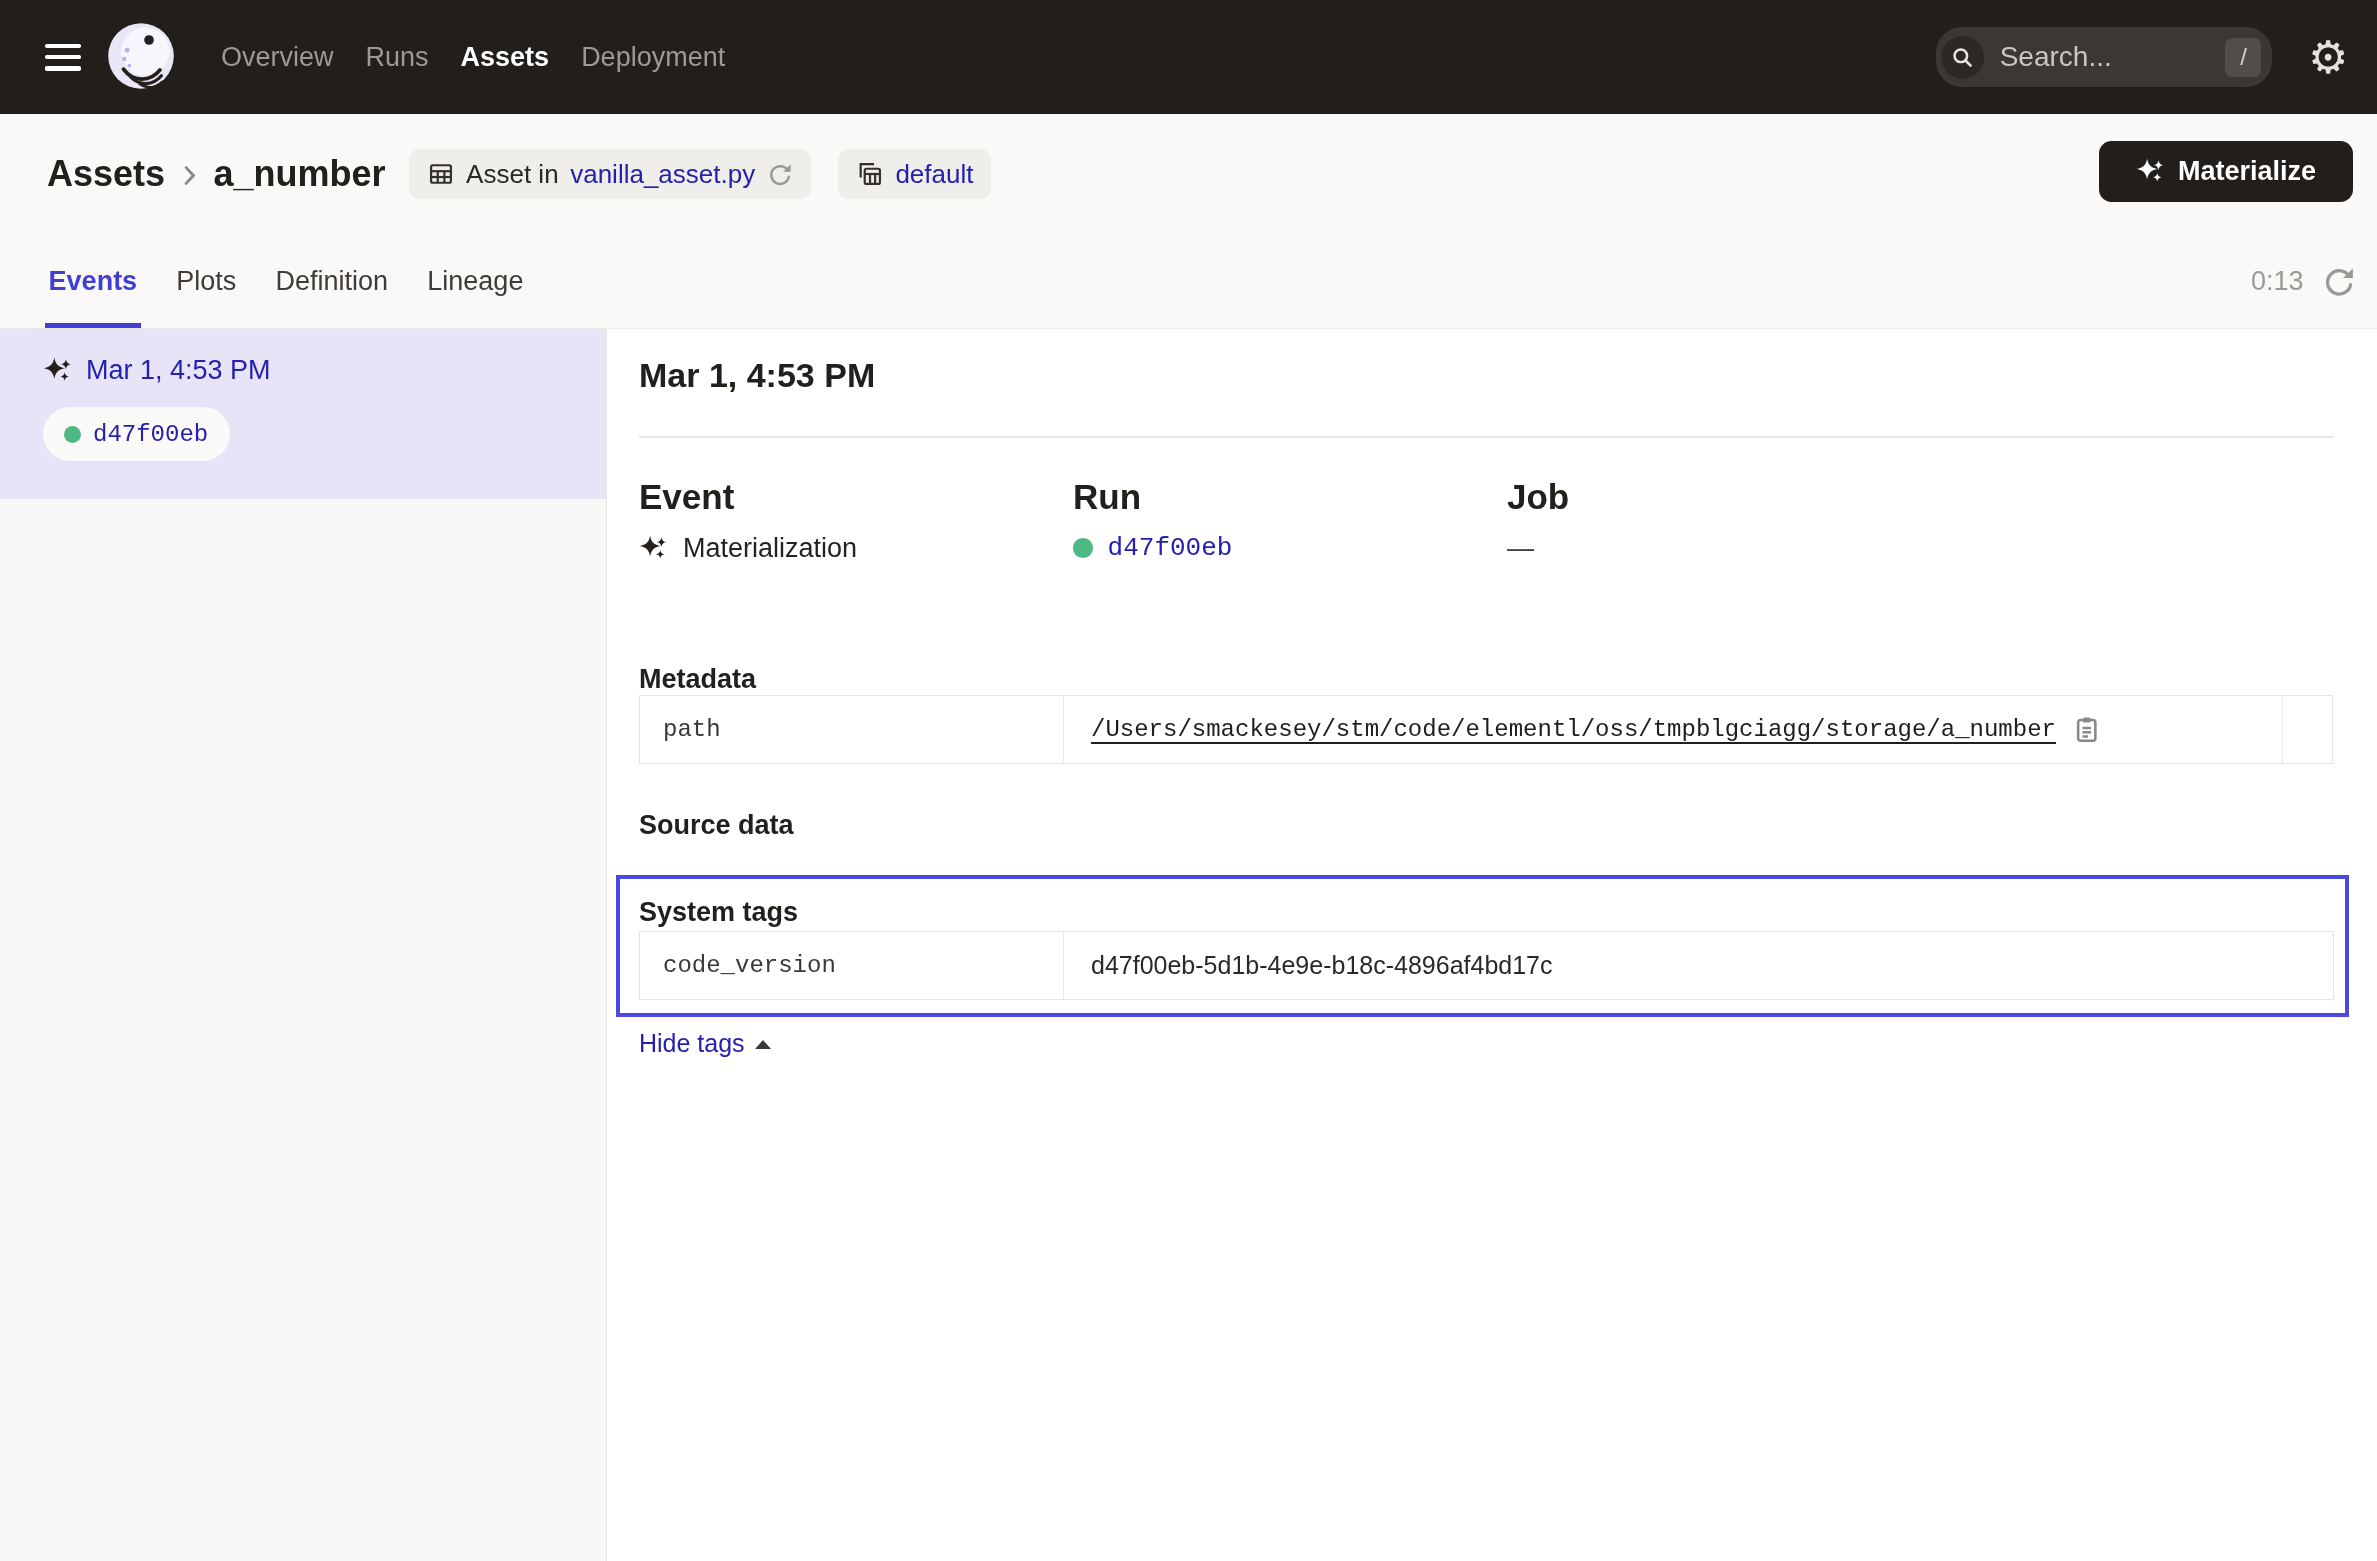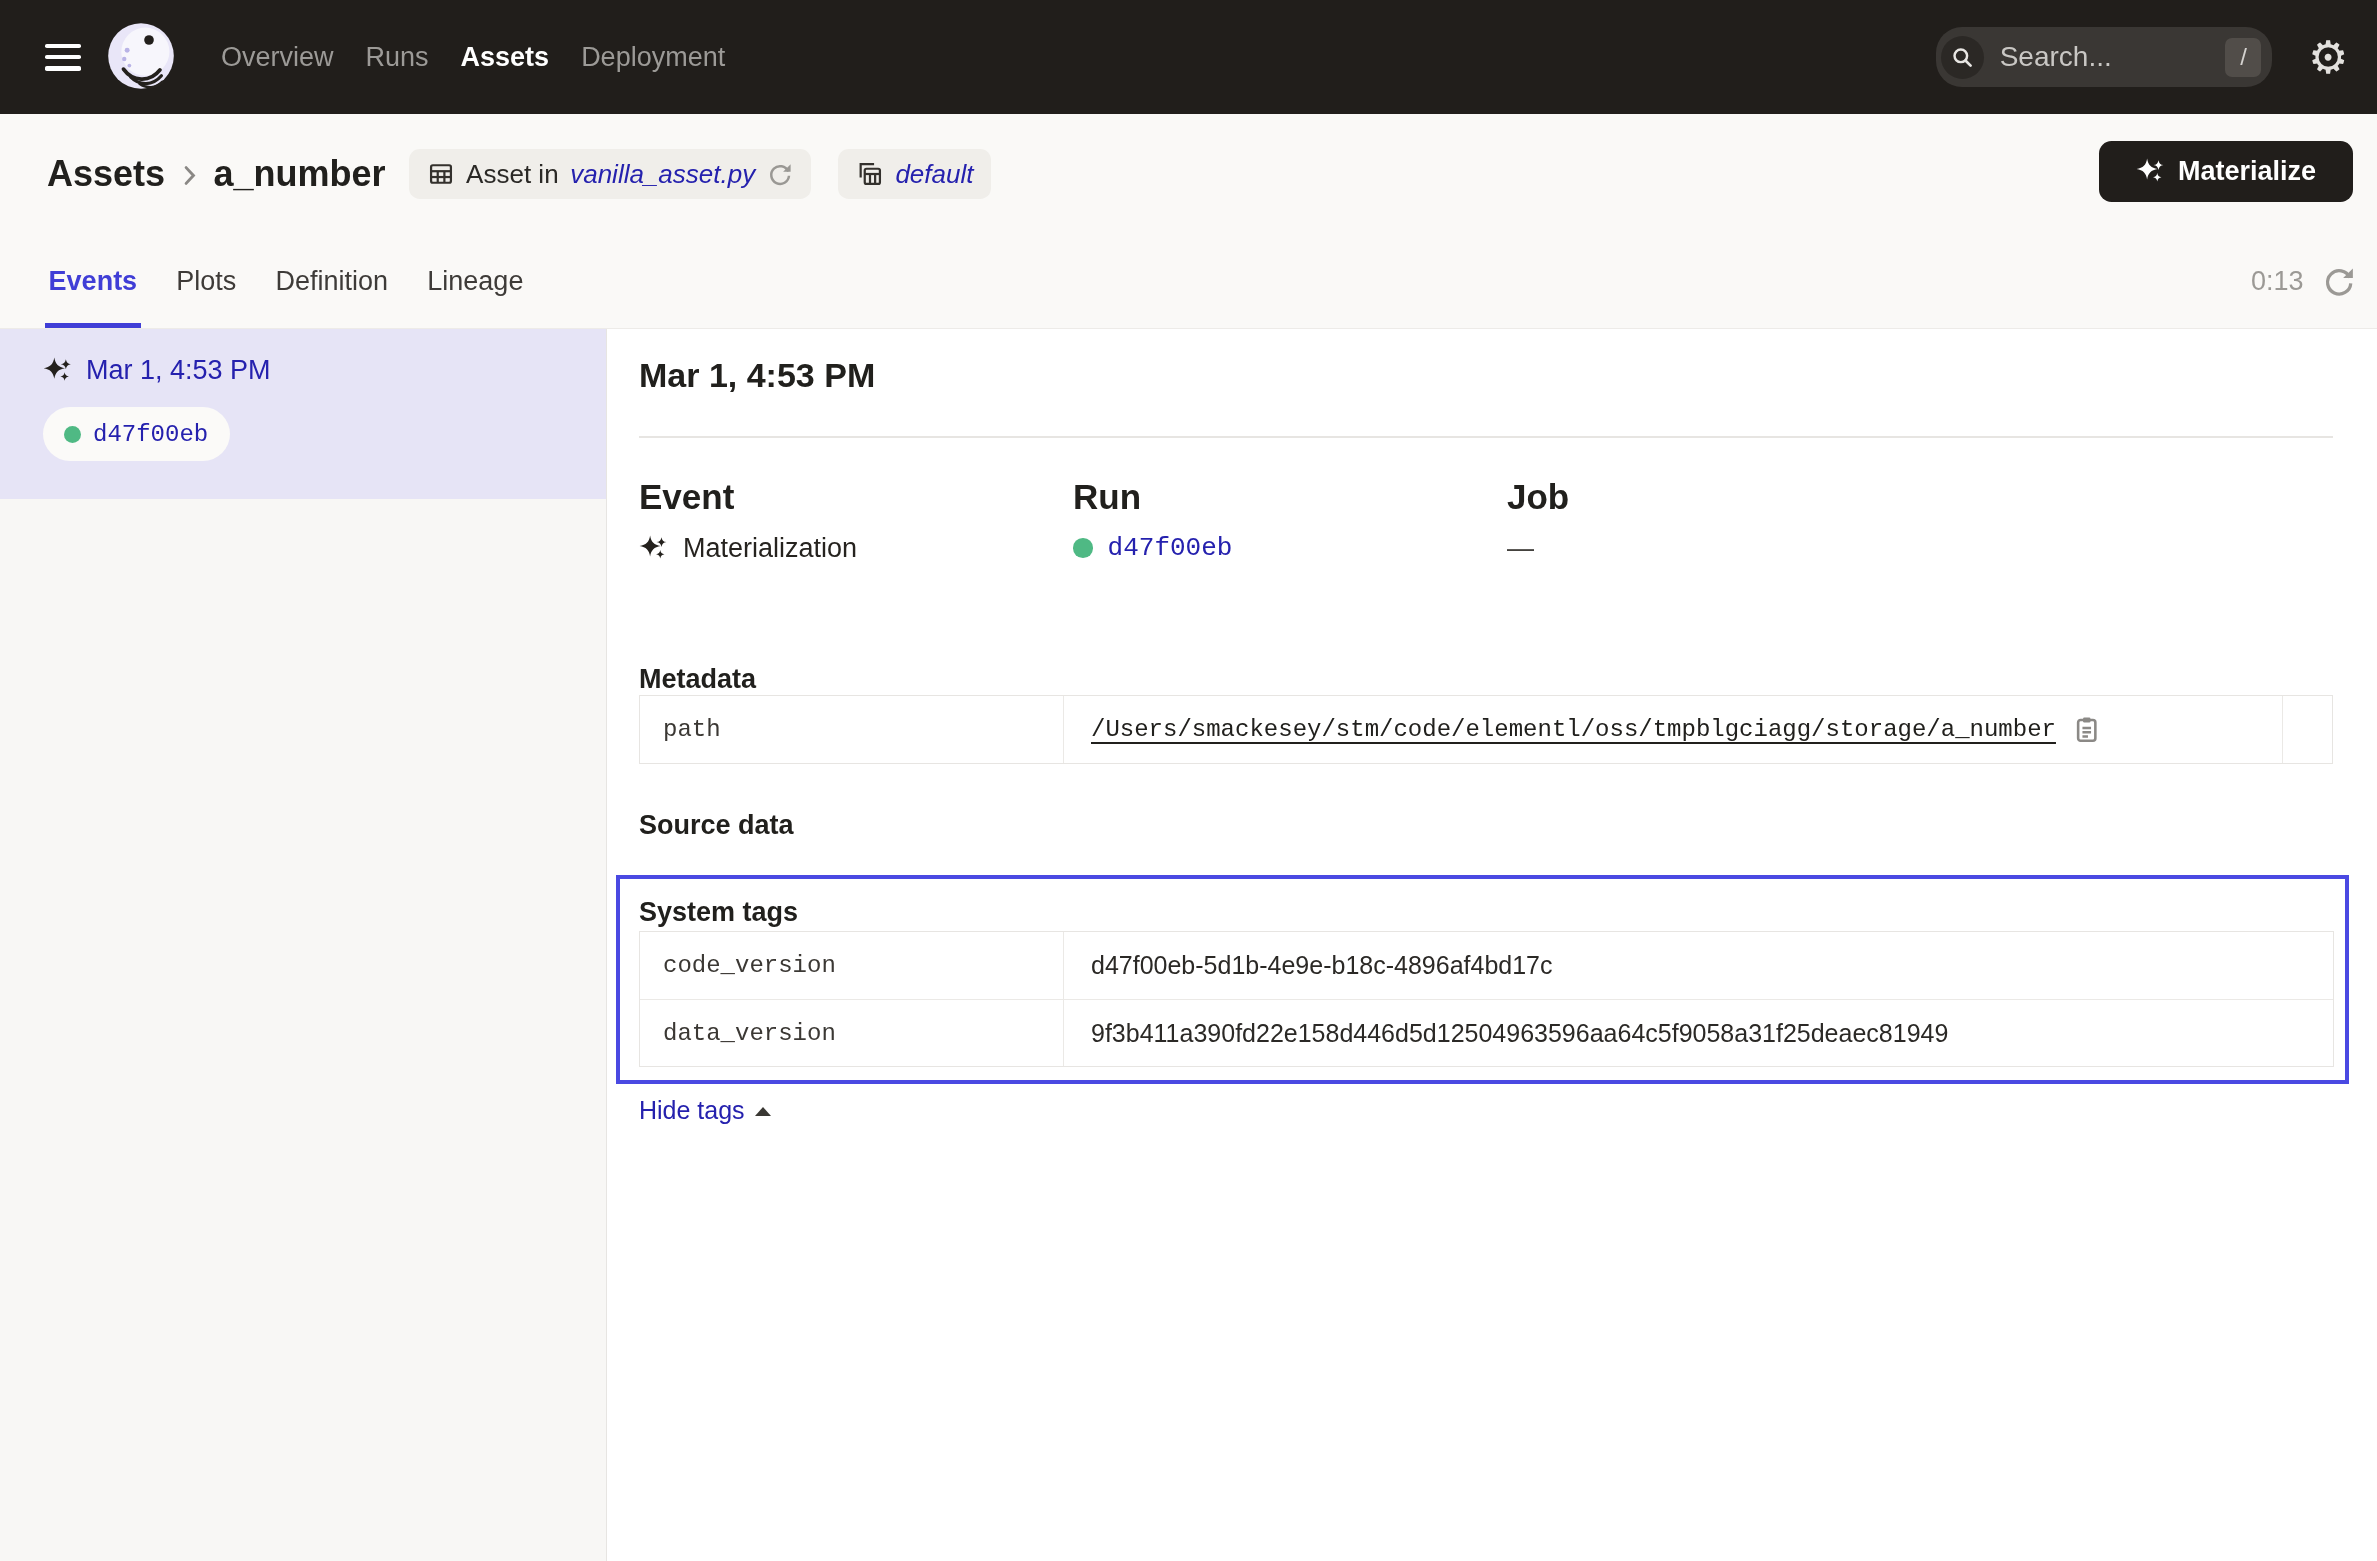--- a/index.html
+++ b/index.html
@@ -37,21 +37,21 @@
   .slash-badge{width:36px;height:39px;border-radius:7.1px;background:#514D49;color:#D4D2CF;font-size:24px;display:flex;align-items:center;justify-content:center;}
   .gear{font-family:"DejaVu Sans",sans-serif;font-size:45px;color:#E3E1DE;line-height:1;cursor:pointer;margin-right:7.1px;}
 
   
   .pageheader{height:120px;flex:0 0 120px;background:var(--pagebg);display:flex;align-items:center;padding:0 24px 0 47px;position:relative;}
   .crumb{font-size:36px;font-weight:700;color:var(--ink);cursor:pointer;}
   .crumb.current{cursor:default;}
   .crumb-sep{width:27px;height:27px;color:#8A8885;margin:3.6px 10.7px 0 10.7px;}
   .hbadge{display:inline-flex;align-items:center;gap:11.6px;height:50px;border-radius:10.7px;background:#F0EEEA;padding:0 18px;font-size:26px;color:#2B2926;white-space:nowrap;}
   .hbadge .bicon{width:28px;height:28px;color:#34312D;flex:0 0 28px;}
-  .hbadge a{color:var(--link);text-decoration:none;cursor:pointer;font-style:italic;}
+  .hbadge a{color:var(--link);text-decoration:none;cursor:pointer;}
   .hbadge .reload{width:26px;height:26px;color:#9A9894;cursor:pointer;}
   .badge1{margin-left:23px;}
   .badge2{margin-left:27px;}
   .materialize-btn{position:absolute;right:24px;top:27px;height:61px;border:none;border-radius:12.5px;background:var(--navbg);color:#fff;display:flex;align-items:center;gap:12.5px;padding:0 37px;font-size:27px;font-weight:600;font-family:inherit;cursor:pointer;}
   .materialize-btn .spark{width:29px;height:29px;}
 
   
   .tabsrow{height:95px;flex:0 0 95px;background:var(--pagebg);display:flex;align-items:center;padding:0 21.4px 0 45px;border-bottom:0.9px solid #EDEBE8;}
   .tab{position:relative;height:100%;display:flex;align-items:center;margin-right:32px;font-size:27px;font-weight:500;color:#3E3B38;cursor:pointer;padding:0 3.6px;}
   .tab.active{color:var(--accent);font-weight:600;}
@@ -309,24 +309,20 @@
 
         
         <div class="systags-outline">
           <section>
             <h3 class="section-title">System tags</h3>
             <div class="kvtable">
               <div class="kvrow">
                 <div class="kvkey mono">code_version</div>
                 <div class="kvval">d47f00eb-5d1b-4e9e-b18c-4896af4bd17c</div>
               </div>
-              <div class="kvrow">
-                <div class="kvkey mono">data_version</div>
-                <div class="kvval">9f3b411a390fd22e158d446d5d12504963596aa64c5f9058a31f25deaec81949</div>
-              </div>
             </div>
           </section>
         </div>
 
         <a class="hidetags">
           <span class="hidetags-label">Hide tags</span>
           <span class="tri-up"></span>
         </a>
       </div>
     </main>

